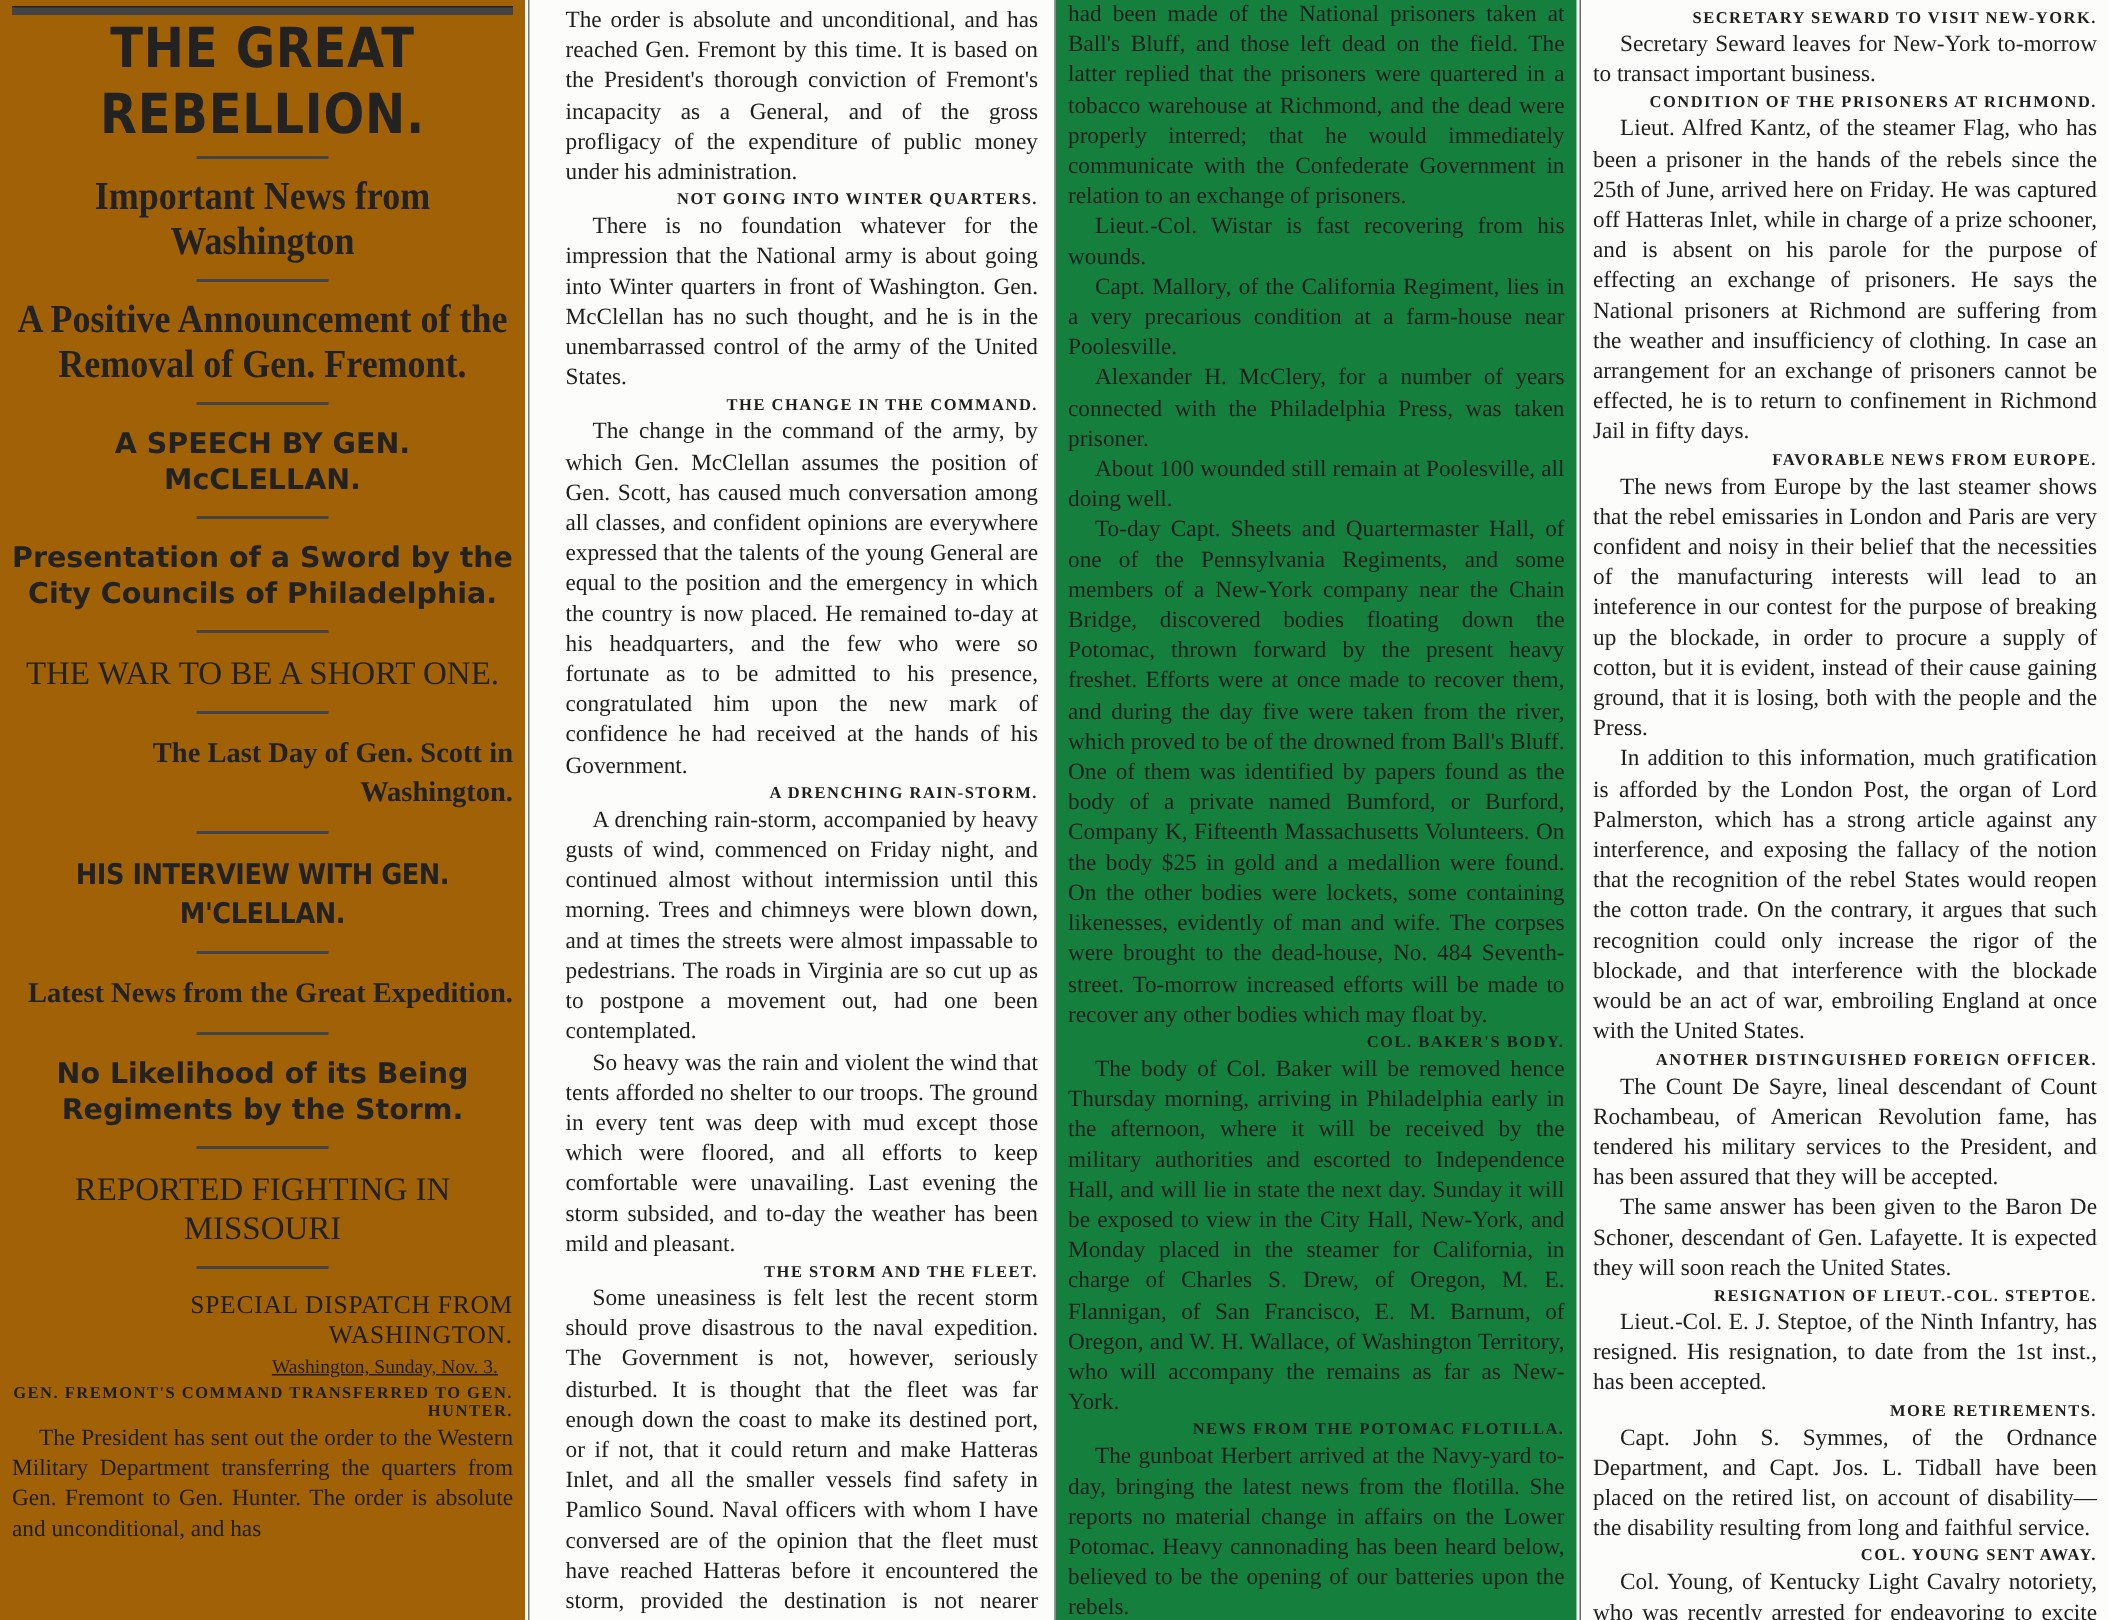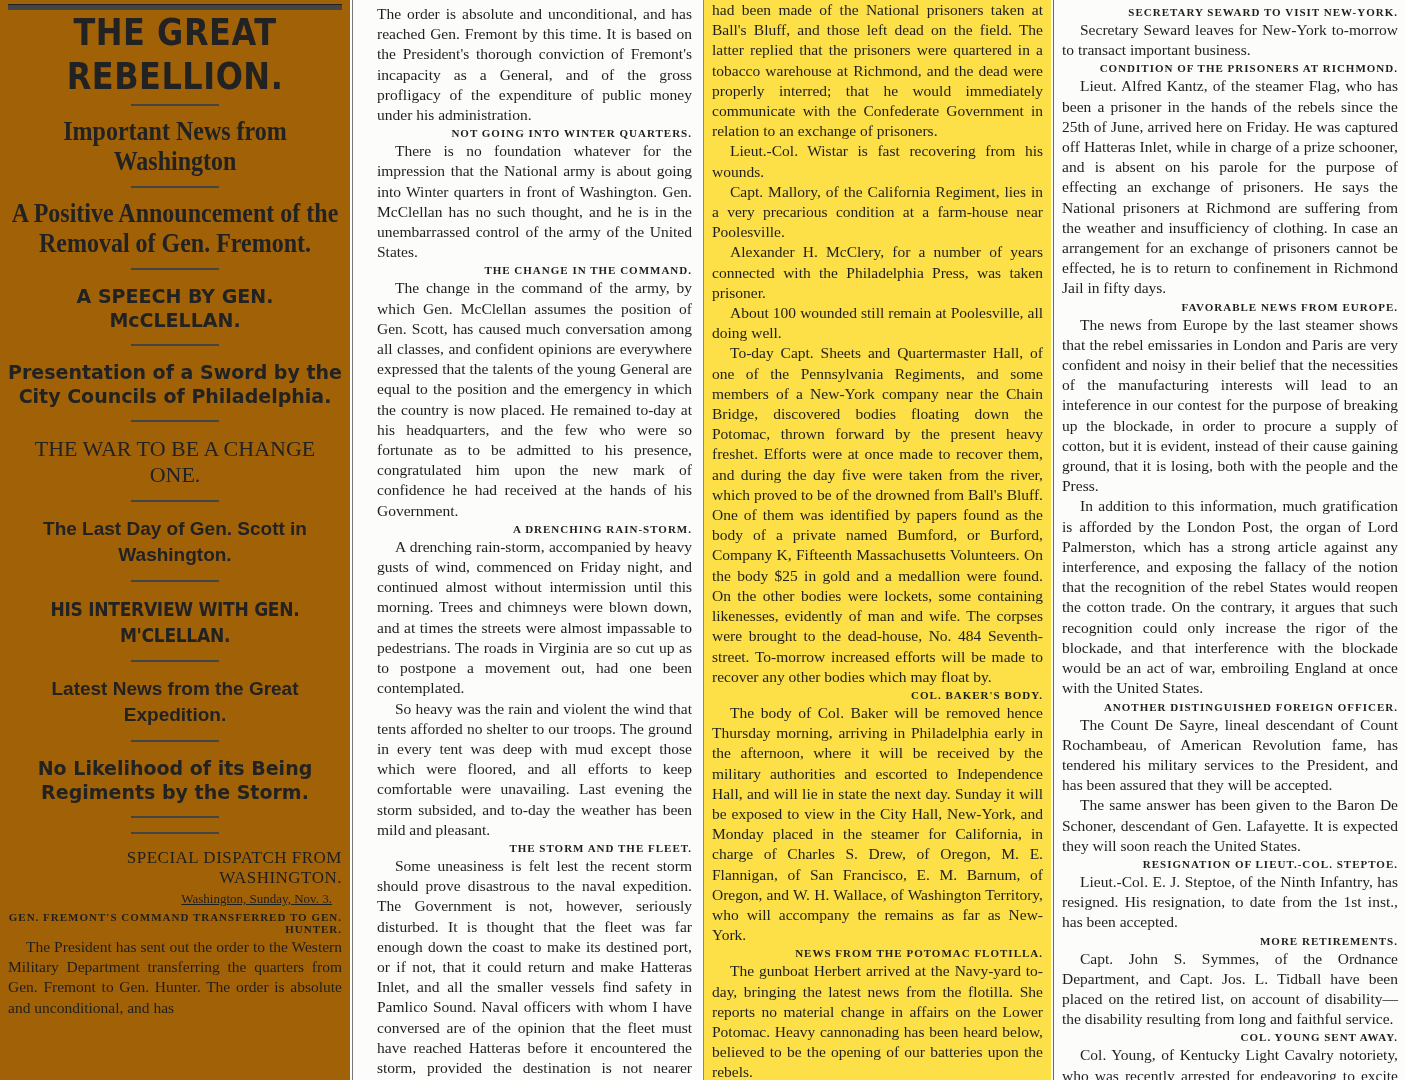--- a/index.html
+++ b/index.html
@@ -10,31 +10,31 @@
     color: #1e1e1e;
     position: relative;
   }
   .col {
     position: absolute; top: 0; bottom: 0;
     box-sizing: border-box;
     overflow: hidden;
   }
   #col1 { left: 0; width: 350px; padding: 4px 8px 0 8px; background: #a16207; }
   #col2 { left: 352px; width: 350px; padding: 4px 10px 0 24px; background: #fcfcfa; border-left: 1px solid #777; }
-  #col3 { left: 703px; width: 348px; padding: 0 8px 0 8px; background: #fde047; border-left: 1px solid #888; }
+  #col3 { left: 703px; width: 348px; padding: 0 8px 0 8px; background: #15803d; border-left: 1px solid #888; }
   #col4 { left: 1053px; width: 353px; padding: 4px 8px 0 8px; background: #fcfcfb; border-left: 1px solid #666; }
 
   .topbar { height: 5px; background: #444; margin: 0 0 6px 0; border-top: 1px solid #222; }
   .hl { text-align: center; margin: 0; font-weight: bold; color: #222; }
   .hl.title { font-family: "DejaVu Sans", "Liberation Sans", sans-serif; font-size: 32px; letter-spacing: 0.5px; transform: scaleY(1.15); margin: 4px 0 10px 0; }
   .hl.h-ser { font-family: "Liberation Serif", serif; font-size: 24px; line-height: 27px; transform: scaleY(1.1); }
   .hl.h-sans { font-family: "DejaVu Sans", "Liberation Sans", sans-serif; font-size: 19px; line-height: 24px; }
   .hl.h-plain { font-family: "Liberation Serif", serif; font-weight: normal; font-size: 22px; line-height: 26px; }
   .hl.h-caps { font-family: "DejaVu Sans Condensed", "DejaVu Sans", sans-serif; font-size: 19px; letter-spacing: -0.3px; line-height: 26px; }
-  .hl.h-big { font-family: Liberation Sans, sans-serif; font-size: 19px; line-height: 26px; font-weight: 900; }
+  .hl.h-big { font-family: Liberation Serif, serif; font-size: 19px; line-height: 26px; font-weight: 900; text-align: right; }
   .rule { width: 88px; height: 2px; background: #444; margin: 12px auto 14px auto; }
 
   .dispatch { text-align: right; font-family: "Liberation Serif", serif; font-size: 17px; margin: 10px 0 3px 0; letter-spacing: 0.5px; }
   .dateline { text-align: right; font-family: "Liberation Serif", serif; font-size: 13px; margin: 0 10px 4px 0; text-decoration: underline; }
   .sub { text-align: right; font-family: "Liberation Serif", serif; font-size: 11px; letter-spacing: 1px; text-transform: uppercase; margin: 2px 0 2px 0; font-weight: bold; }
 
   p.body {
     font-family: "Liberation Serif", serif;
     font-size: 15.5px; line-height: 20.2px;
     text-align: justify; margin: 0;
@@ -52,30 +52,31 @@
       <div class="hl title">THE GREAT REBELLION.</div>
       <div class="rule"></div>
       <div class="hl h-ser">Important News from Washington</div>
       <div class="rule"></div>
       <div class="hl h-ser">A Positive Announcement of the Removal of Gen. Fremont.</div>
       <div class="rule"></div>
       <div class="hl h-sans">A SPEECH BY GEN. McCLELLAN.</div>
       <div class="rule"></div>
       <div class="hl h-sans">Presentation of a Sword by the City Councils of Philadelphia.</div>
       <div class="rule"></div>
-      <div class="hl h-plain">THE WAR TO BE A CHANGE ONE.</div>
+      <div class="hl h-plain">THE WAR TO BE A SHORT ONE.</div>
       <div class="rule"></div>
       <div class="hl h-big">The Last Day of Gen. Scott in Washington.</div>
       <div class="rule"></div>
       <div class="hl h-caps">HIS INTERVIEW WITH GEN. M'CLELLAN.</div>
       <div class="rule"></div>
       <div class="hl h-big">Latest News from the Great Expedition.</div>
       <div class="rule"></div>
       <div class="hl h-sans">No Likelihood of its Being Regiments by the Storm.</div>
       <div class="rule"></div>
+      <div class="hl h-plain">REPORTED FIGHTING IN MISSOURI</div>
     </div>
   <div class="rule"></div>
   <div class="dispatch">SPECIAL DISPATCH FROM WASHINGTON.</div>
   <div class="dateline">Washington, Sunday, Nov. 3.</div>
   <div class="sub">GEN. FREMONT'S COMMAND TRANSFERRED TO GEN. HUNTER.</div>
   <p class="body">The President has sent out the order to the Western Military Department transferring the quarters from Gen. Fremont to Gen. Hunter. The order is absolute and unconditional, and has</p>
 </div>
 
 <div class="col" id="col2">
     <p class="body noindent">The order is absolute and unconditional, and has reached Gen. Fremont by this time. It is based on the President's thorough conviction of Fremont's incapacity as a General, and of the gross profligacy of the expenditure of public money under his administration.</p>

